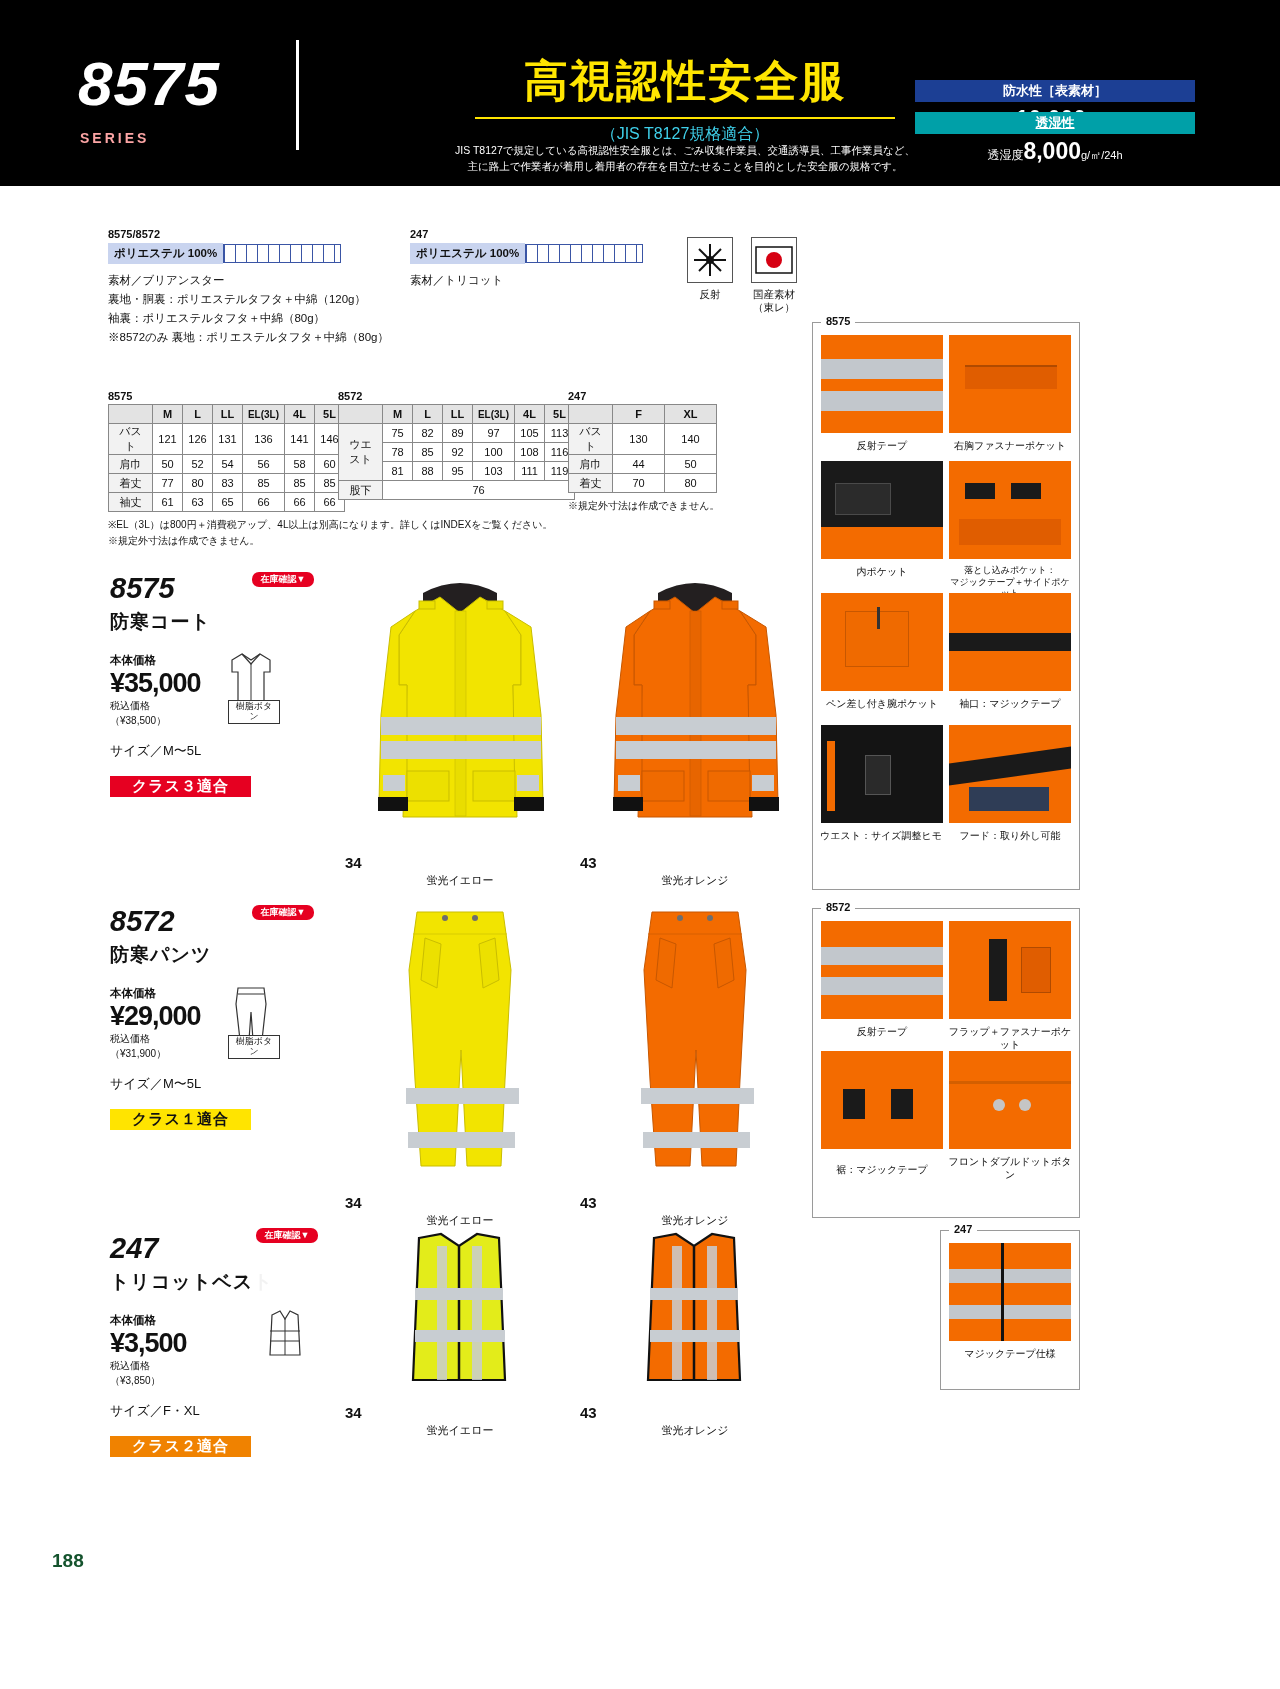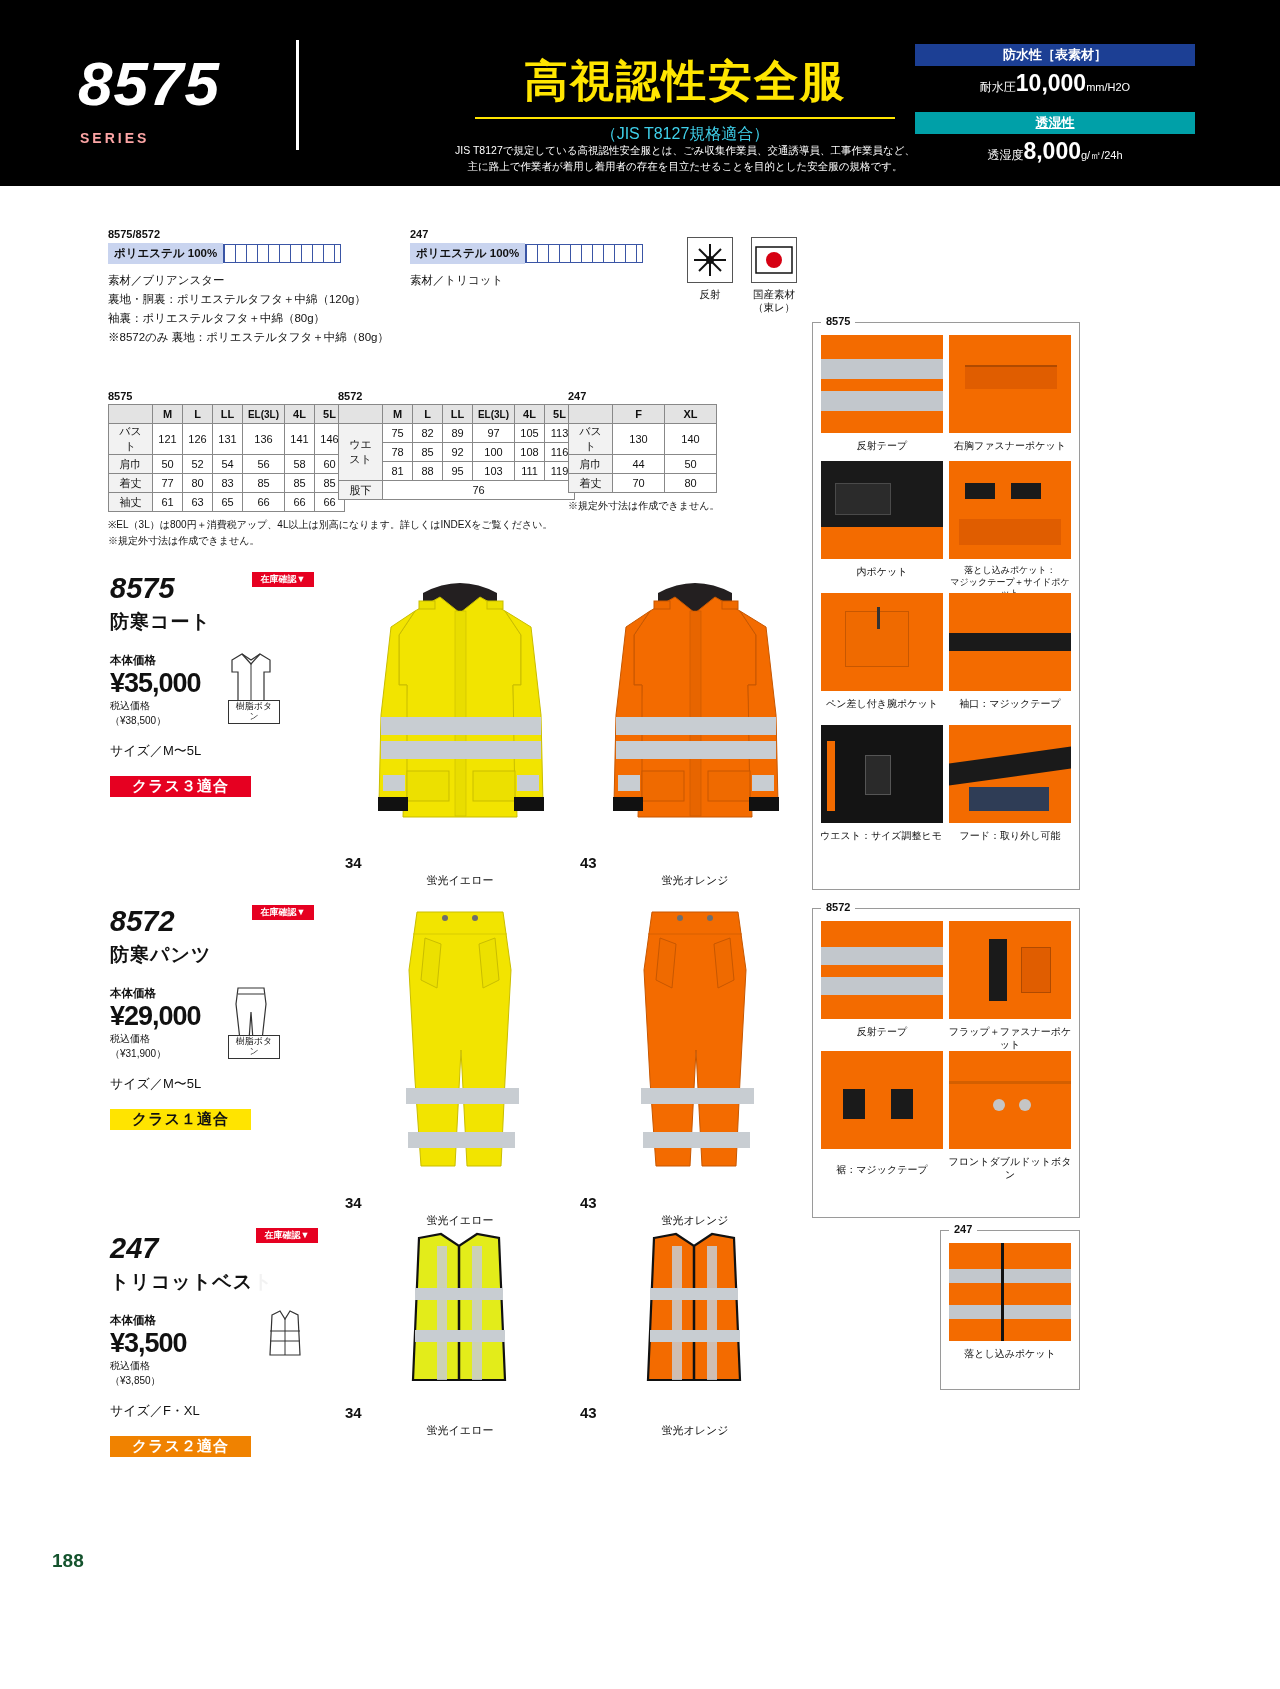--- a/index.html
+++ b/index.html
@@ -45,21 +45,21 @@
   .hdr-desc {
     position:absolute; left:455px; top:142px; width:460px;
     font-size:10.5px; color:#fff; line-height:1.55; text-align:center;
   }
   .spec-box { position:absolute; color:#fff; }
   .spec-bar {
     height:22px; line-height:22px; text-align:center;
     font-size:13px; font-weight:bold; color:#fff;
   }
   .spec-wp { left:915px; top:44px; width:280px; }
-  .spec-wp .spec-bar { background:#1c3f94; }
+  .spec-wp .spec-bar { background:#1c3f94;margin-top:36px; }
   .spec-mp { left:915px; top:112px; width:280px; }
   .spec-mp .spec-bar { background:#00a0a8;text-decoration:underline; }
   .spec-val { text-align:center; padding-top:4px; font-size:12px; color:#fff; }
   .spec-val b { font-size:23px; font-weight:bold; letter-spacing:0px; }
   .spec-val .unit { font-size:11px; }
 
   
   .sheet {
     position:absolute; left:78px; top:206px; width:1124px; height:1295px;
     background:#fff;
@@ -117,21 +117,21 @@
     font-size:15px; font-weight:bold; color:#fff; letter-spacing:1px;
   }
   .class3 { background:#e60021; }
   .class1 { background:#ffe400; color:#111; }
   .class2 { background:#f08200; color:#fff; }
 
   
   .qr-wrap { position:absolute; width:62px; }
   .qr-head {
     background:#e60021; color:#fff; font-size:9px; font-weight:bold;
-    text-align:center; padding:1px 0; letter-spacing:0px;
+    text-align:center; padding:1px 0; letter-spacing:0px;border-radius:7px;
   }
   .qr {
     width:62px; height:56px;
     background-color:#fff;
     background-image:
       repeating-linear-gradient(to right,#111 0 3px,transparent 3px 6px),
       repeating-linear-gradient(to bottom,#111 0 3px,transparent 3px 6px);
     background-blend-mode:screen;
     opacity:.95;
   }
@@ -616,16 +616,16 @@
   <div class="cellcap" style="left:132px; top:246px; width:130px;">フロントダブルドットボタン</div>
 </div>
 
 <div class="panel" style="left:940px; top:1230px; width:140px; height:160px;">
   <div class="panel-label">247</div>
   <div class="cellimg" style="left:8px; top:12px; width:122px; height:98px; background:#f36b00;">
     <div style="position:absolute;left:0;top:26px;width:122px;height:14px;background:#c2c7cc;"></div>
     <div style="position:absolute;left:0;top:62px;width:122px;height:14px;background:#c2c7cc;"></div>
     <div style="position:absolute;left:52px;top:0;width:3px;height:98px;background:#111;"></div>
   </div>
-  <div class="cellcap" style="left:4px; top:116px; width:130px;">落とし込みポケット</div>
+  <div class="cellcap" style="left:4px; top:116px; width:130px;">マジックテープ仕様</div>
 </div>
 
 <div class="page-num">188</div>
 
 </body></html>

